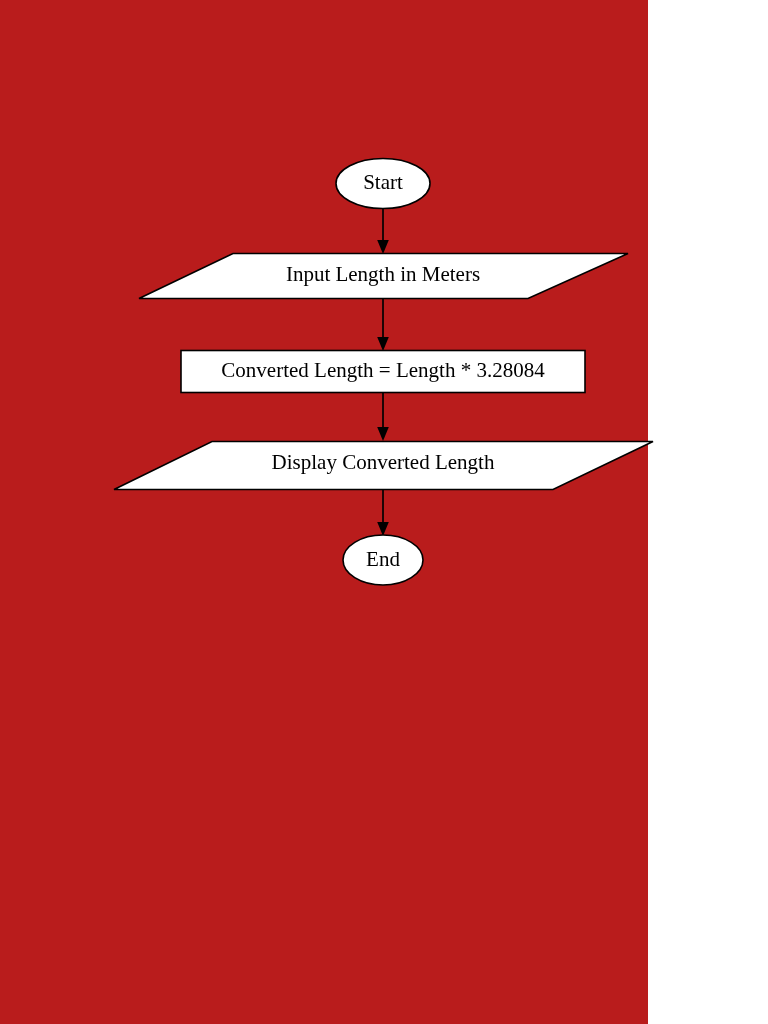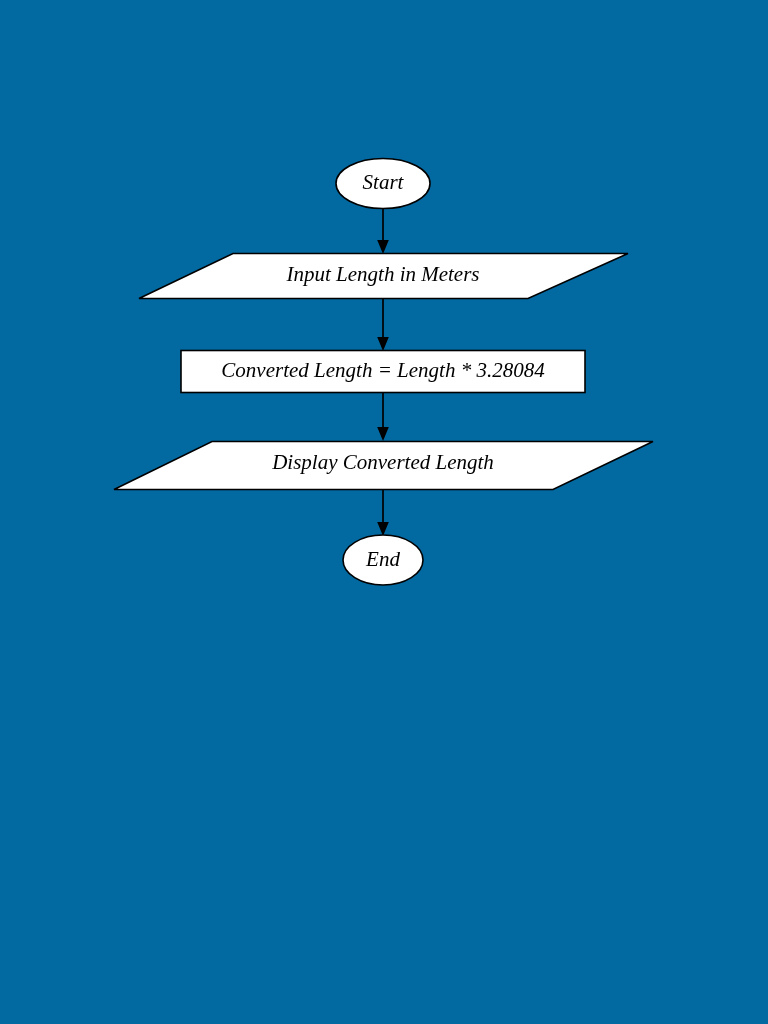--- a/index.html
+++ b/index.html
@@ -9,24 +9,23 @@
     background: #ffffff;
   }
   body {
     width: 768px;
     height: 1024px;
     font-family: "Liberation Serif", "DejaVu Serif", serif;
     overflow: hidden;
   }
   #page {
     position: relative;
-    width: 768px;
+    width: 648px;
     height: 1024px;
-    background: #0369a1;
-    font-style: italic;
+    background: #b91c1c;
   }
   #flowchart-svg {
     position: absolute;
     left: 0;
     top: 0;
     width: 768px;
     height: 1024px;
     display: block;
   }
   .node-shape {

